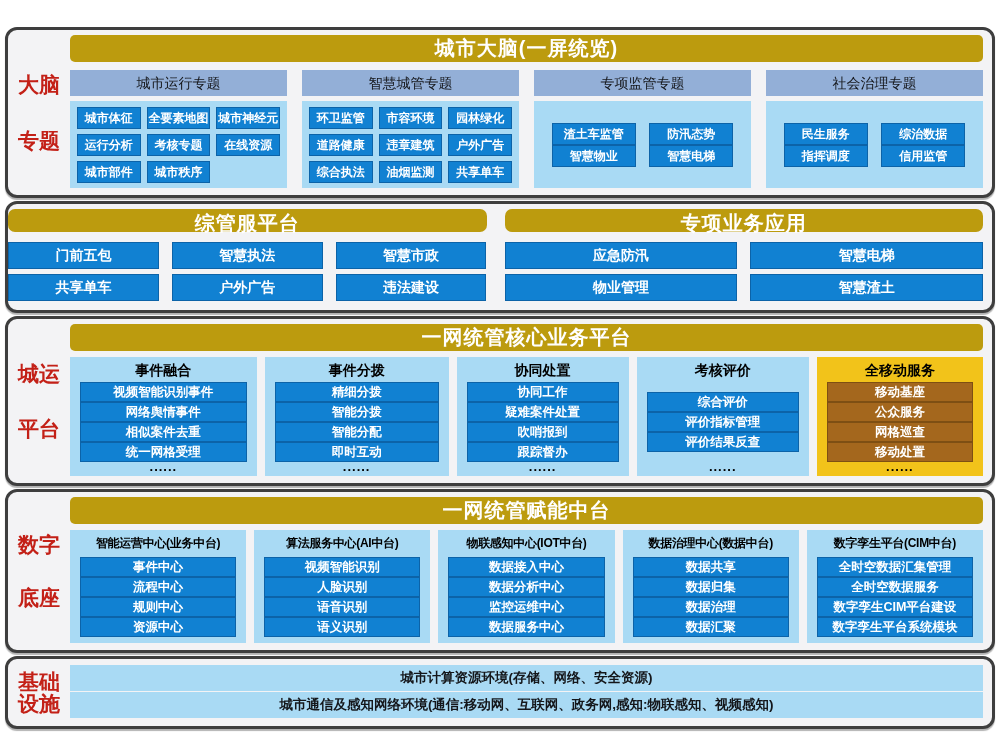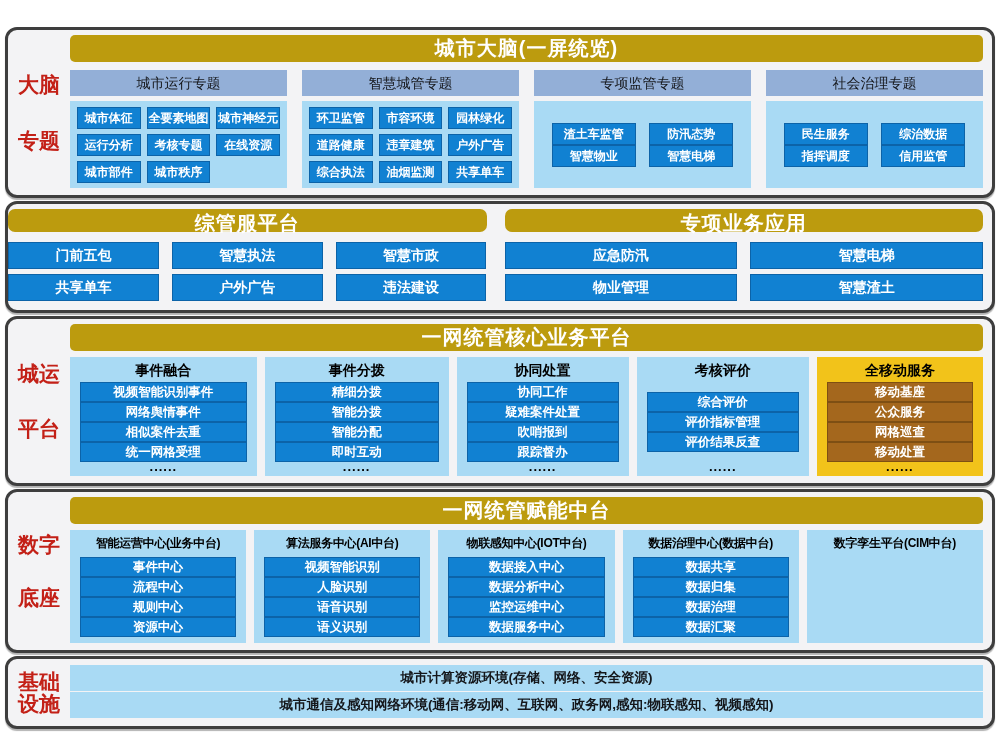--- a/index.html
+++ b/index.html
@@ -239,20 +239,26 @@
           <div class="ch ch4">数据治理中心(数据中台)</div>
           <div class="stack">
             <span class="b b3">数据共享</span>
             <span class="b b3">数据归集</span>
             <span class="b b3">数据治理</span>
             <span class="b b3">数据汇聚</span>
           </div>
         </div>
         <div class="c3">
           <div class="ch ch4">数字孪生平台(CIM中台)</div>
+          <div class="stack">
+            <span class="b b3">全时空数据汇集管理</span>
+            <span class="b b3">全时空数据服务</span>
+            <span class="b b3">数字孪生CIM平台建设</span>
+            <span class="b b3">数字孪生平台系统模块</span>
+          </div>
         </div>
       </div>
     </div>
   </section>
 
   <section class="sec" id="s5">
     <div class="lab">
       <span>基础</span>
       <span>设施</span>
     </div>

